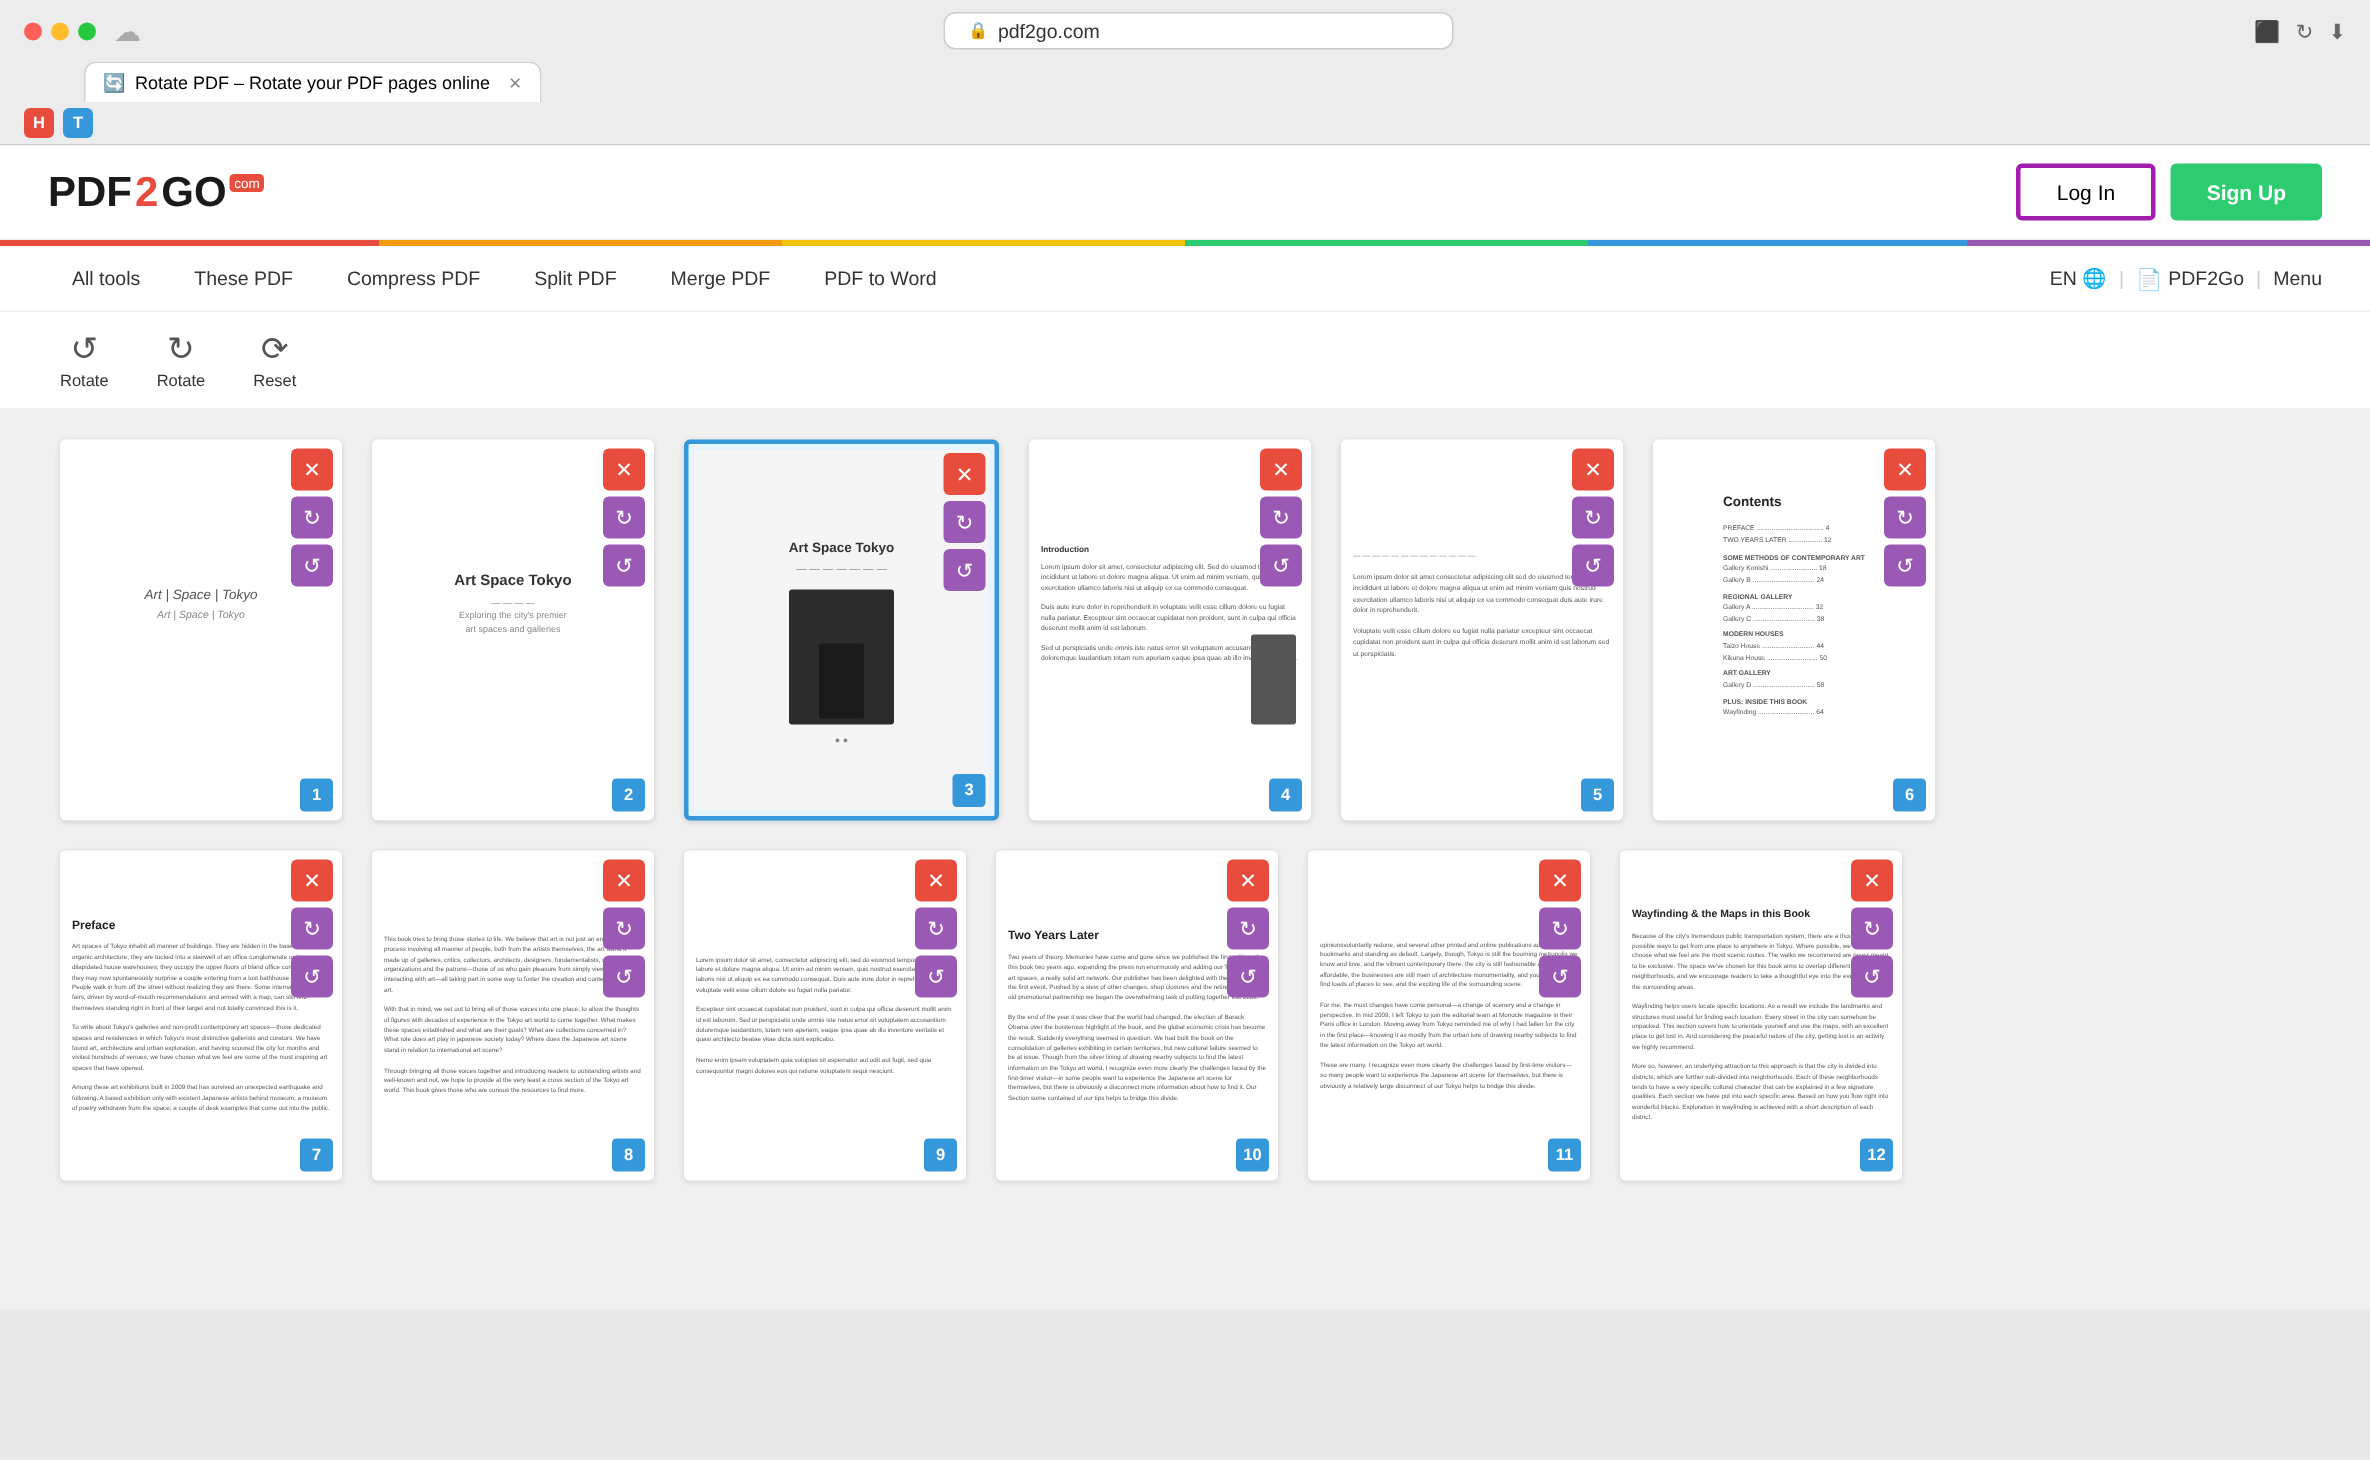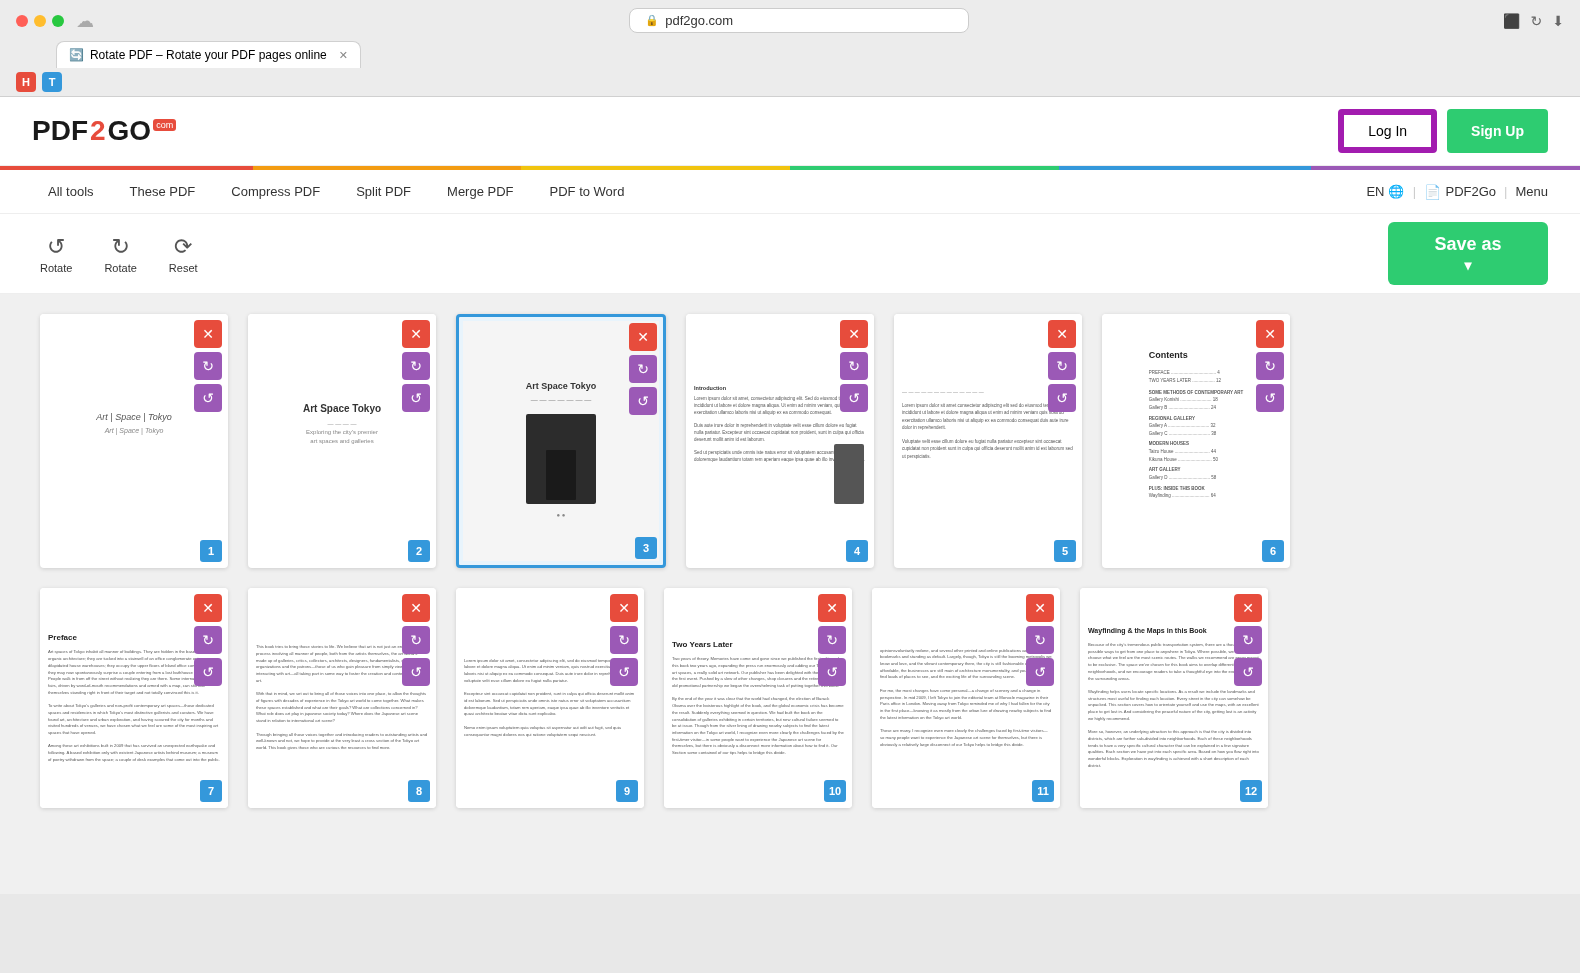--- a/index.html
+++ b/index.html
@@ -84,21 +84,21 @@
     .logo-go { font-size: 28px; font-weight: 900; color: #1a1a1a; }
     .logo-badge { 
       font-size: 9px; color: white; background: #e74c3c;
       border-radius: 3px; padding: 1px 3px; align-self: flex-start; margin-top: 4px;
     }
     .tagline { font-size: 13px; color: #555; margin-left: 20px; }
     .tagline-sub { font-size: 11px; color: #888; }
     .header-actions { display: flex; gap: 10px; }
     .btn-login {
       padding: 8px 24px;
-      border: 6px solid #a21caf;
+      border: 3px solid #a21caf;
       background: white;
       border-radius: 4px;
       font-size: 14px;
       cursor: pointer;
     }
     .btn-signup {
       padding: 8px 24px;
       border: none;
       background: #2ecc71;
       color: white;
@@ -326,24 +326,20 @@
     </div>
     <div class="tool-btn">
       <span class="icon">↻</span>
       <span>Rotate</span>
     </div>
     <div class="tool-btn">
       <span class="icon">⟳</span>
       <span>Reset</span>
     </div>
   </div>
-  <button class="save-as-btn">
-    <span>Save as</span>
-    <span class="chevron">▾</span>
-  </button>
 </div>
 
 <div class="main-content">
 
   <div class="row">
 
     <div class="page-item" style="position:relative;">
       <div class="page-thumbnail">
         <div style="text-align:center;padding:20px 10px;">
           <div style="font-size:9px;color:#555;font-style:italic;line-height:1.5;">

